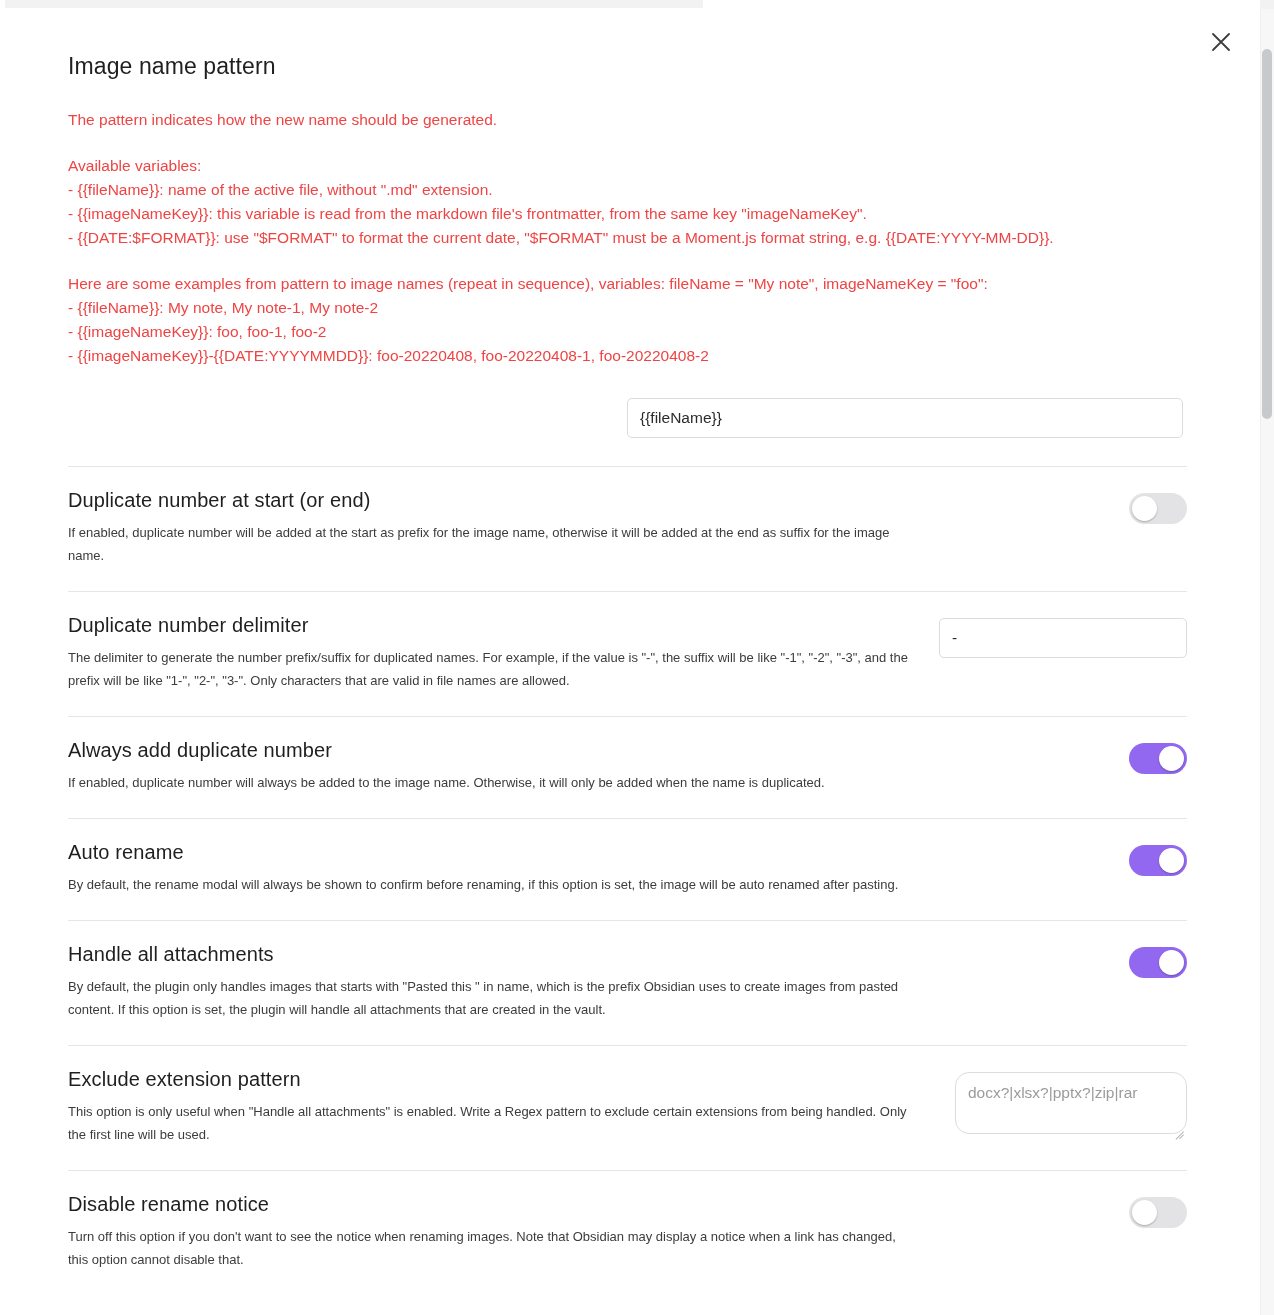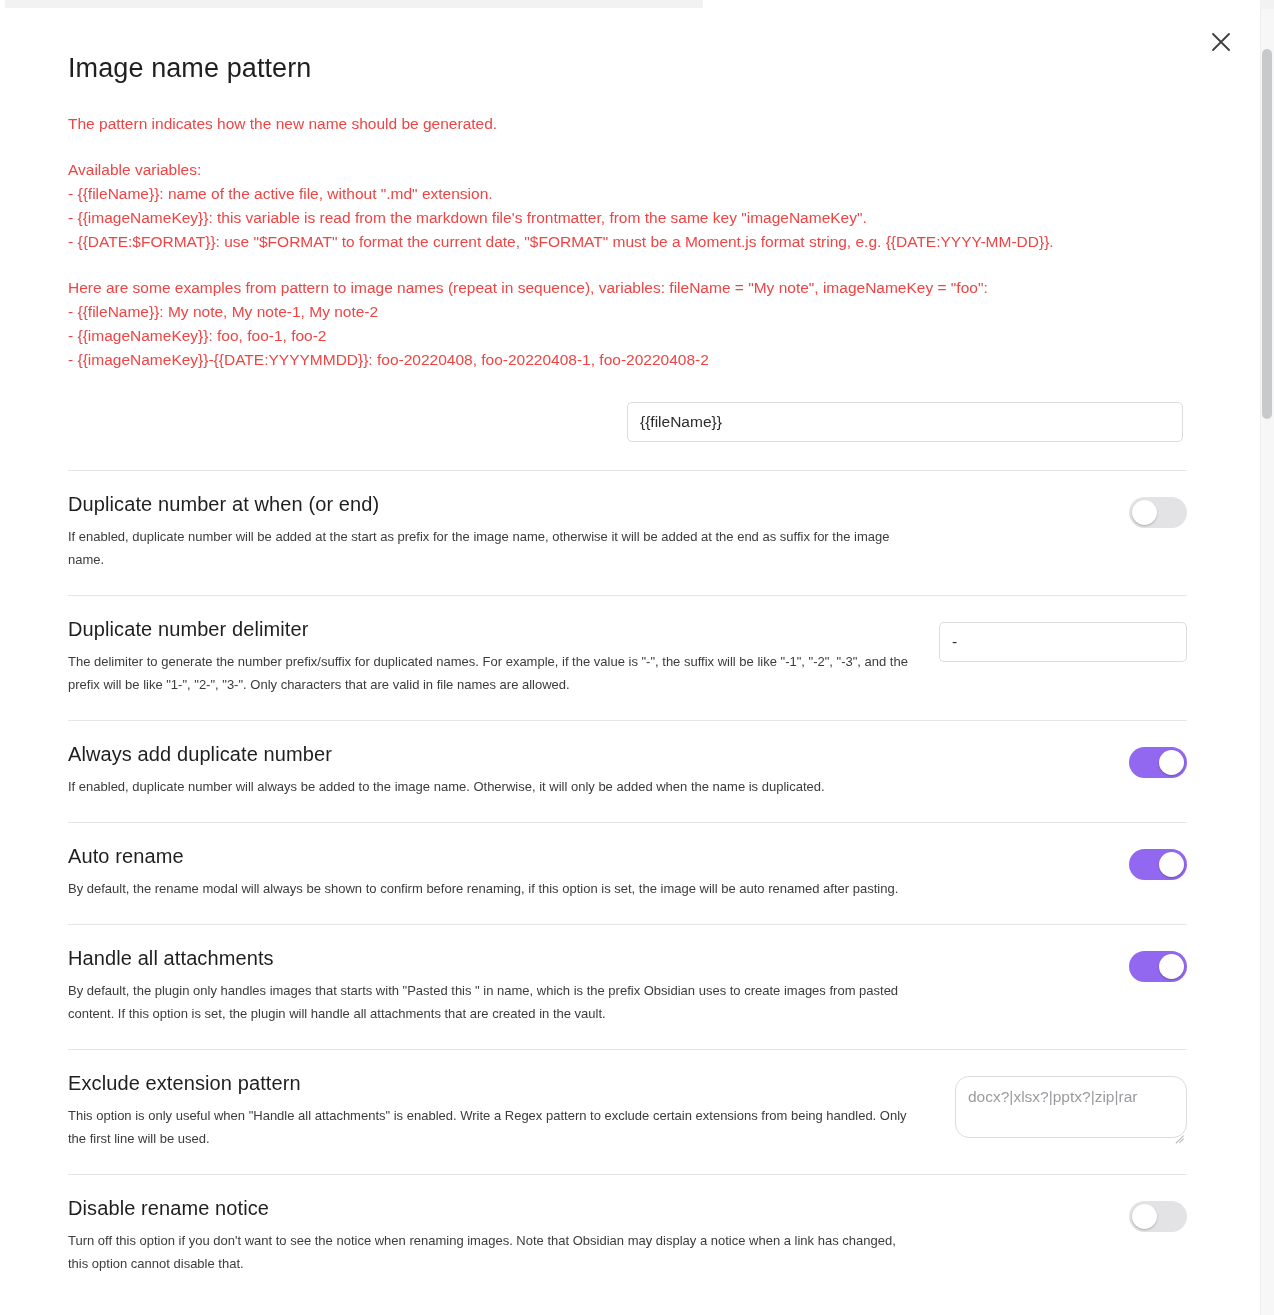--- a/index.html
+++ b/index.html
@@ -56,21 +56,21 @@
     display: flex; align-items: center; justify-content: center;
     cursor: pointer; color: #3d3d3d;
   }
   .close-btn svg { display: block; }
 
   .content {
     padding: 44px 73px 0 63px;
   }
 
   h2.section-title {
-    font-size: 27px;
+    font-size: 23px;
     font-weight: 400;
     color: #1f1f1f;
     margin: 0 0 28px 0;
     letter-spacing: 0.1px;
   }
 
   p.desc {
     font-size: 15.5px;
     line-height: 24px;
     color: #ef4444;
@@ -227,21 +227,21 @@
 - {{imageNameKey}}-{{DATE:YYYYMMDD}}: foo-20220408, foo-20220408-1, foo-20220408-2</p>
 
     <div class="pattern-input-row">
       <input class="text-input pattern-input" type="text" value="{{fileName}}" style="">
     </div>
 
     <div class="divider"></div>
 
     <div class="setting">
       <div class="setting-info">
-        <div class="setting-name">Duplicate number at when (or end)</div>
+        <div class="setting-name">Duplicate number at start (or end)</div>
         <p class="setting-desc">If enabled, duplicate number will be added at the start as prefix for the image name, otherwise it will be added at the end as suffix for the image name.</p>
       </div>
       <div class="setting-control">
         <div class="toggle">
           <div class="knob"></div>
         </div>
       </div>
     </div>
 
     <div class="setting">

